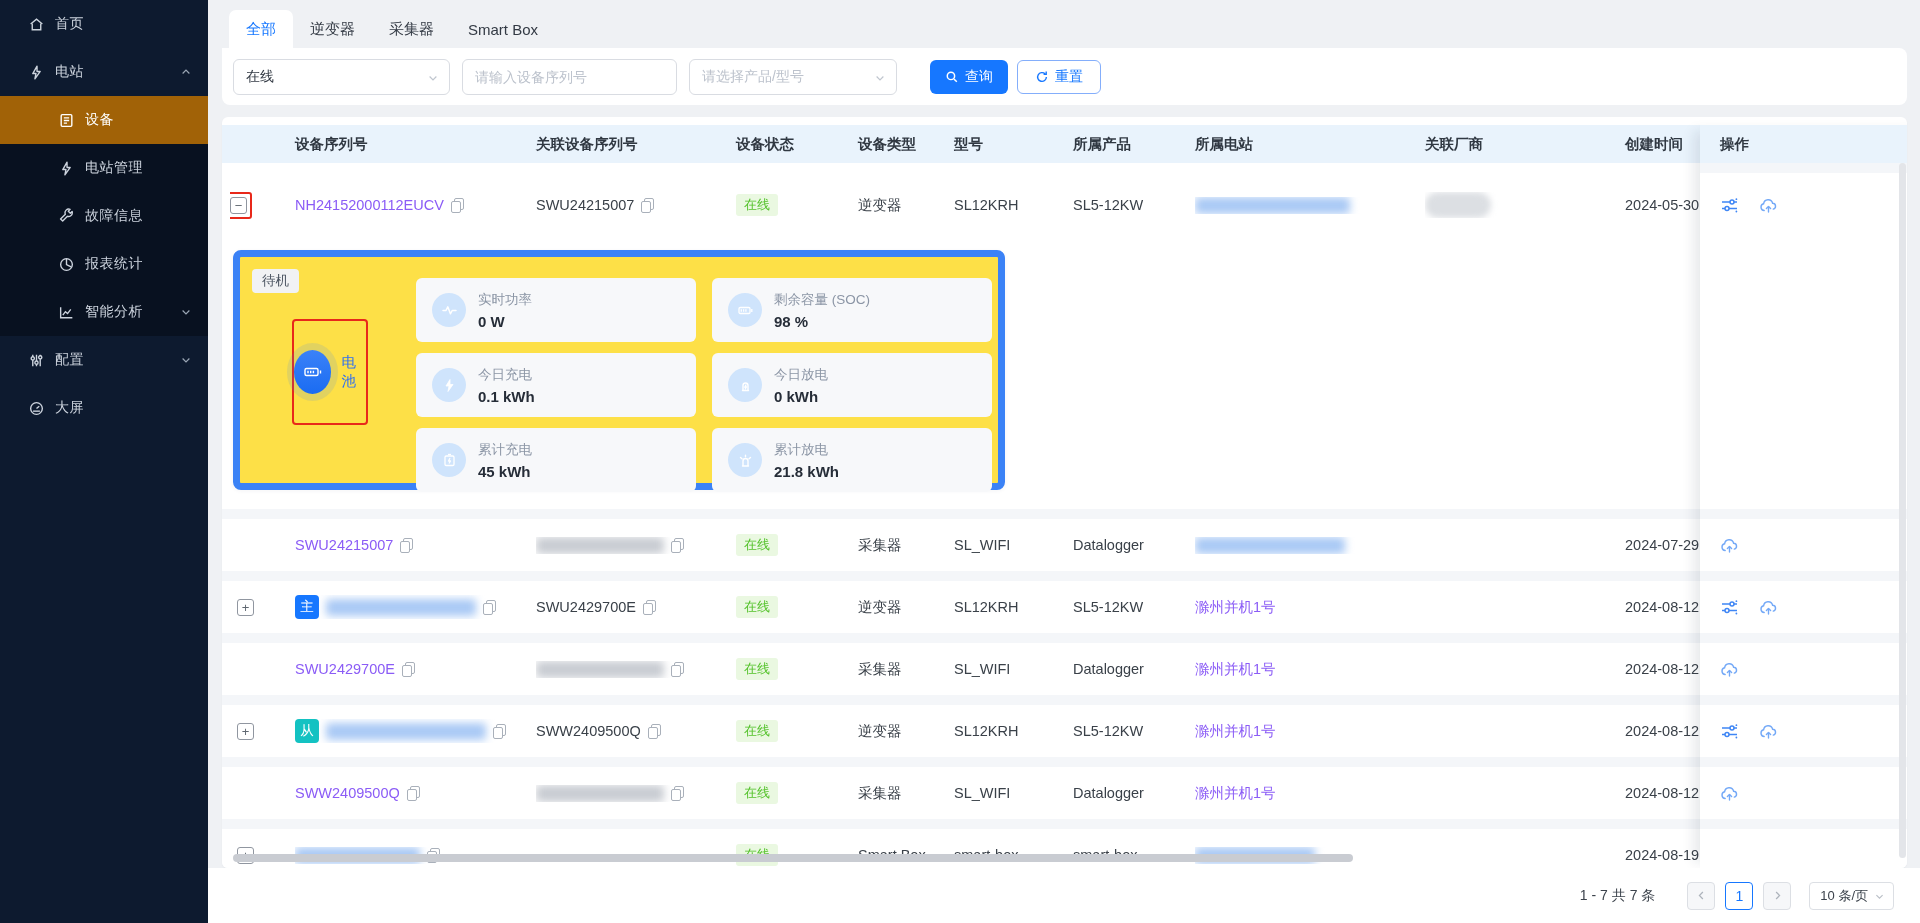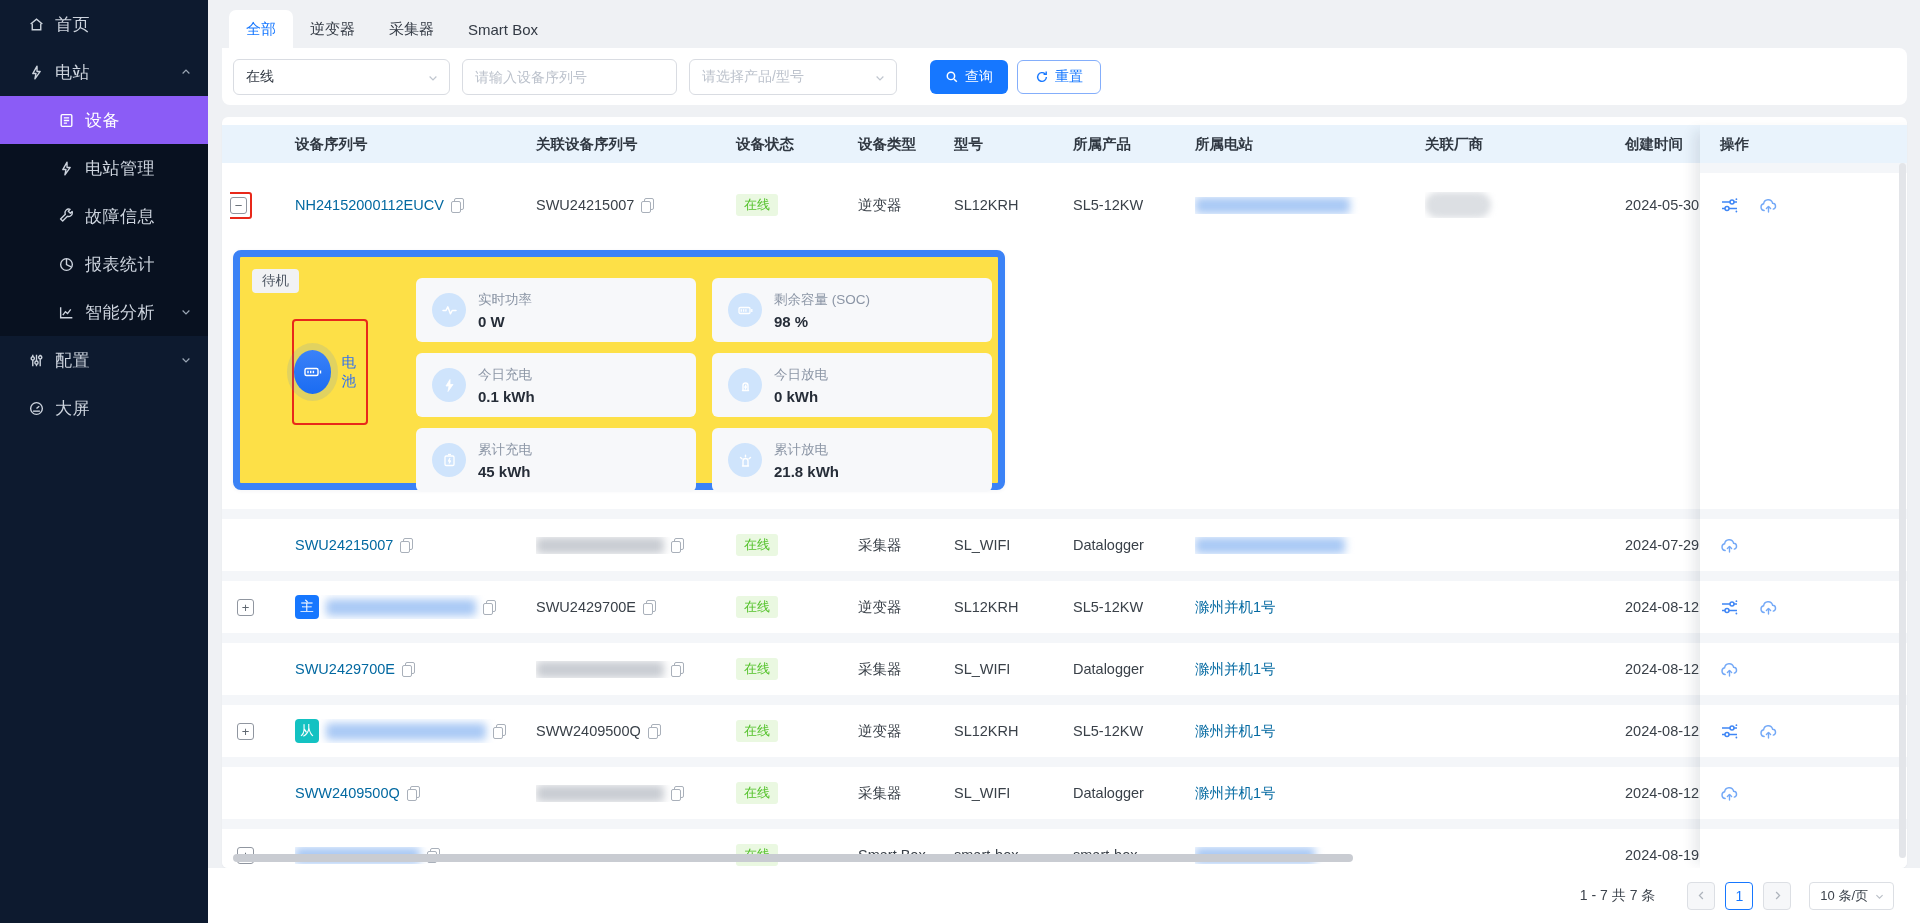--- a/index.html
+++ b/index.html
@@ -3,28 +3,28 @@
 <meta charset="utf-8">
 <style>
   * { margin:0; padding:0; box-sizing:border-box; }
   html,body { width:1920px; height:923px; overflow:hidden;
     font-family:"Liberation Sans","DejaVu Sans",sans-serif; background:#eff1f4; }
 
   
   .sidebar { position:absolute; left:0; top:0; width:208px; height:923px;
     background:#0d1a2f; z-index:10; }
   .side-item { height:48px; display:flex; align-items:center; padding:0 16px 0 28px;
-    color:#cdd4de; font-size:17px; cursor:pointer; position:relative; }
+    color:#cdd4de; font-size:14px; cursor:pointer; position:relative; }
   .side-item .icon { width:17px; height:17px; margin-right:10px; display:inline-flex; flex:none; }
   .side-item .icon svg { width:100%; height:100%; }
   .side-item .lbl { flex:1; white-space:nowrap; letter-spacing:.5px; }
   .side-item .chev { width:12px; height:12px; color:#9aa6b5; }
   .side-sub { background:#081120; }
   .side-sub .side-item { padding-left:58px; }
-  .side-item.active { background:#8b5cf6; color:#fff; }
+  .side-item.active { background:#a16207; color:#fff; }
 
   
   .main { position:absolute; left:208px; top:0; right:0; bottom:0; background:#eff1f4; }
 
   
   .tabstrip { position:absolute; left:0; top:0; right:0; height:48px; display:flex;
     align-items:flex-end; padding-left:21px; }
   .tab { height:38px; display:flex; align-items:center; padding:0 17px; font-size:15px;
     color:#333a44; cursor:pointer; border-radius:7px 7px 0 0; }
   .tab.active { background:#fff; color:#1677ff; }
@@ -55,21 +55,21 @@
   .tgrid { display:grid; grid-template-columns:65px 241px 200px 122px 96px 119px 122px 230px 200px 1fr;
     align-items:center; }
   .thead { position:absolute; left:0; right:0; top:8px; height:38px; background:#e9f3fc;
     padding-left:8px; z-index:1; }
   .thead .th { font-size:14.5px; font-weight:bold; color:#303842; white-space:nowrap; }
   .tbody { position:absolute; left:0; right:0; top:56px; bottom:0; background:#f4f6f9; z-index:1; }
   .trow { height:52px; background:#fff; padding-left:8px; font-size:14.5px; color:#3a4149; }
   .trow.first { height:64px; }
   .trow .cell { display:flex; align-items:center; gap:7px; white-space:nowrap; overflow:hidden; }
   .gap { height:10px; }
-  .link { color:#0369a1; cursor:pointer; }
+  .link { color:#8b5cf6; cursor:pointer; }
   .expander { width:17px; height:17px; border:1px solid #9096a0; border-radius:3px;
     color:#5f6770; font-size:13px; line-height:15px; text-align:center; background:#fff;
     cursor:pointer; flex:none; margin-left:7px; }
   .red-wrap { border:2px solid #e8281a; border-radius:3px; padding:3px; margin-left:-5px; display:inline-flex; }
   .red-wrap .expander { margin-left:0; }
   .badge-sq { width:24px; height:24px; border-radius:4px; color:#fff; font-size:13.5px;
     display:inline-flex; align-items:center; justify-content:center; flex:none; }
   .status-badge { background:#eaf8e1; color:#54c22b; font-size:13px; padding:2px 8px; border-radius:3px; }
   .copy-ic { width:13px; height:15px; position:relative; flex:none; cursor:pointer; }
   .copy-ic:before { content:""; position:absolute; right:0; top:0; width:8px; height:10px;

